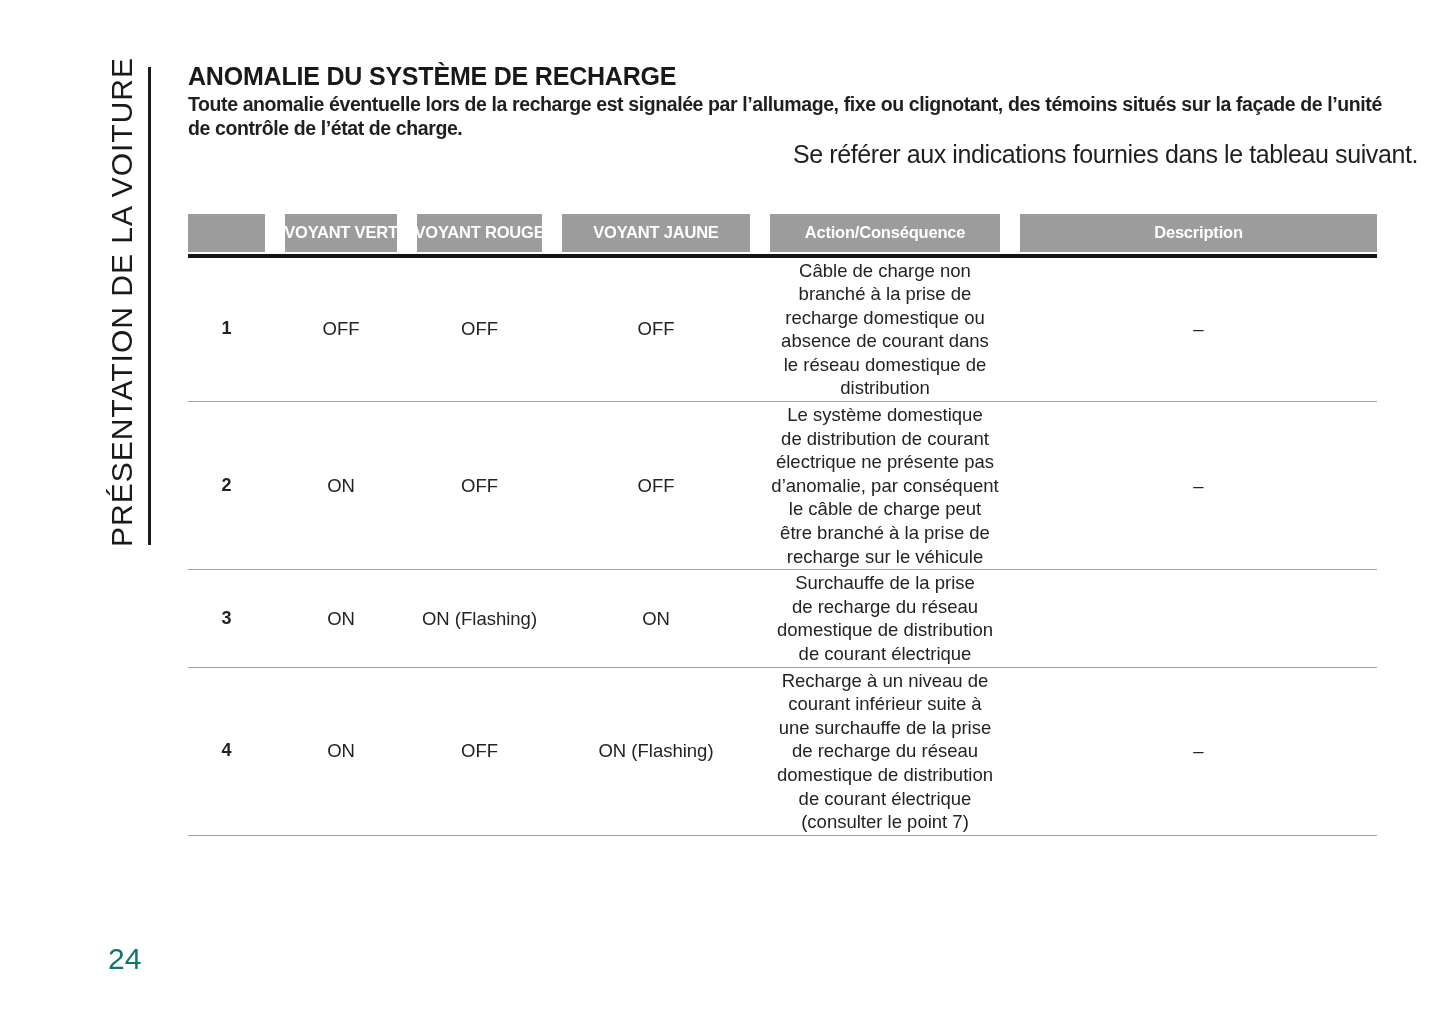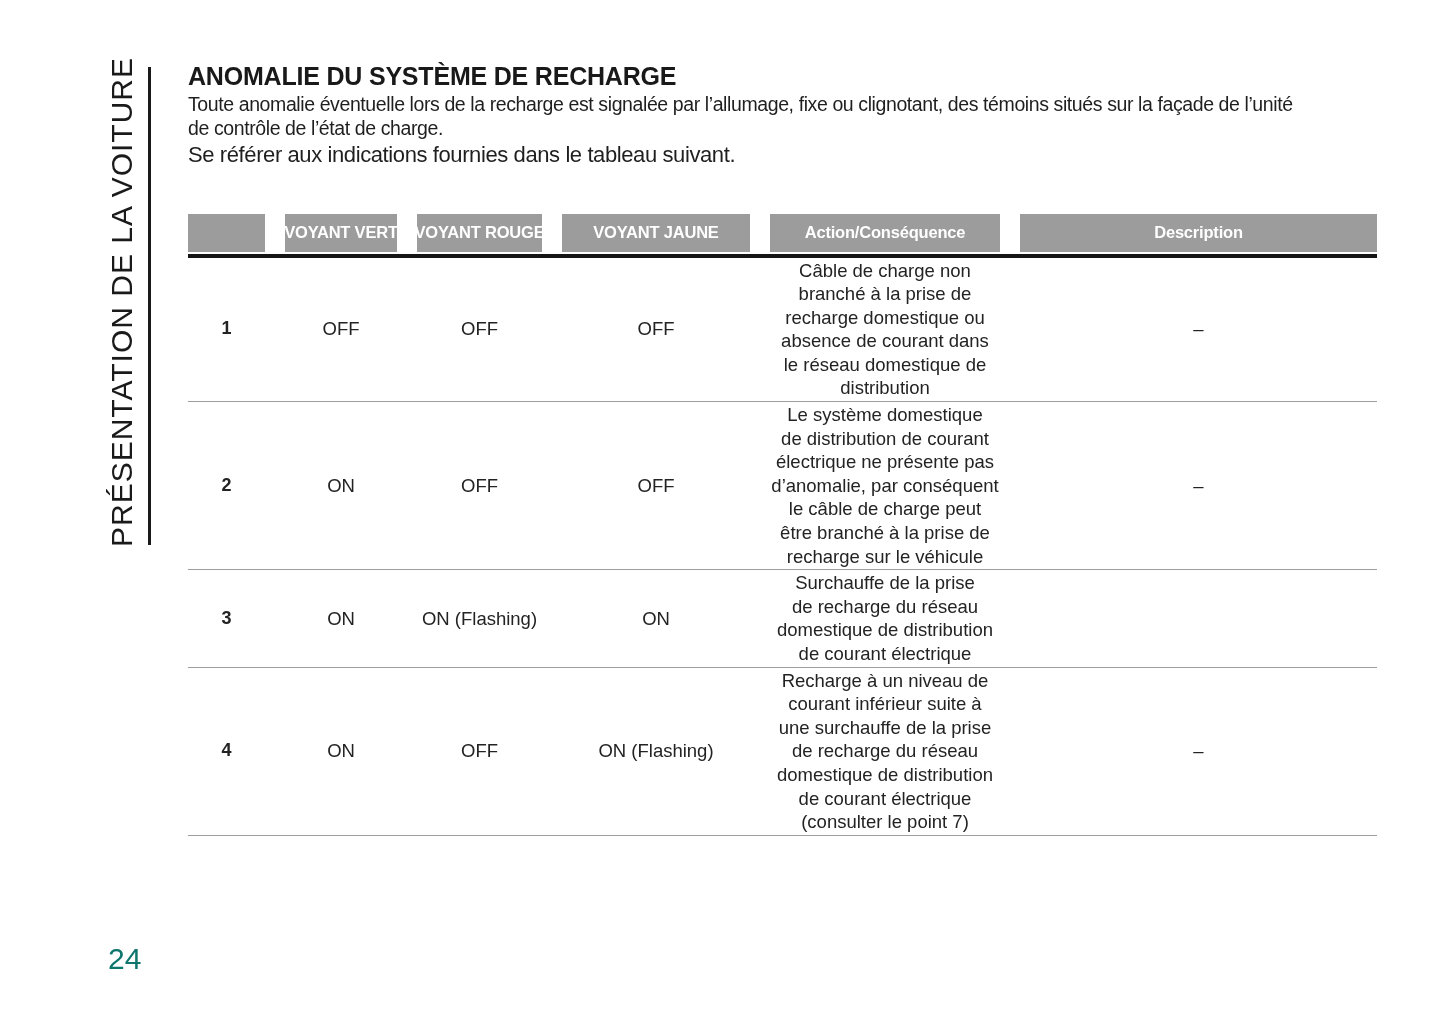--- a/index.html
+++ b/index.html
@@ -23,25 +23,25 @@
     text-align:center;white-space:pre;color:#1a1a1a;
   }
   
   .content{position:absolute;left:188px;top:63px;width:1230px;}
   .section-title{
     font-size:25px;line-height:26px;font-weight:bold;
     letter-spacing:-0.2px;margin:0;color:#191919;white-space:pre;
   }
   .intro{
     margin:4px 0 0 0;font-size:19.5px;line-height:23.5px;
-    letter-spacing:-0.4px;white-space:pre;color:#1f1f1f;
+    letter-spacing:-0.4px;white-space:pre;color:#1f1f1f;font-weight:bold;
   }
   .note{
-    margin:3px 0 0 0;font-size:22px;line-height:23.5px;
-    letter-spacing:-0.4px;white-space:pre;color:#1f1f1f;
+    margin:3px 0 0 0;font-size:25px;line-height:23.5px;
+    letter-spacing:-0.4px;white-space:pre;color:#1f1f1f;text-align:right;
   }
   
   .tbl{margin-top:23px;width:1189px;}
   .grid{
     display:grid;
     grid-template-columns:77px 112px 125px 188px 230px 357px;
     column-gap:20px;
   }
   .thead .cell{
     background:#9c9c9c;height:38px;

